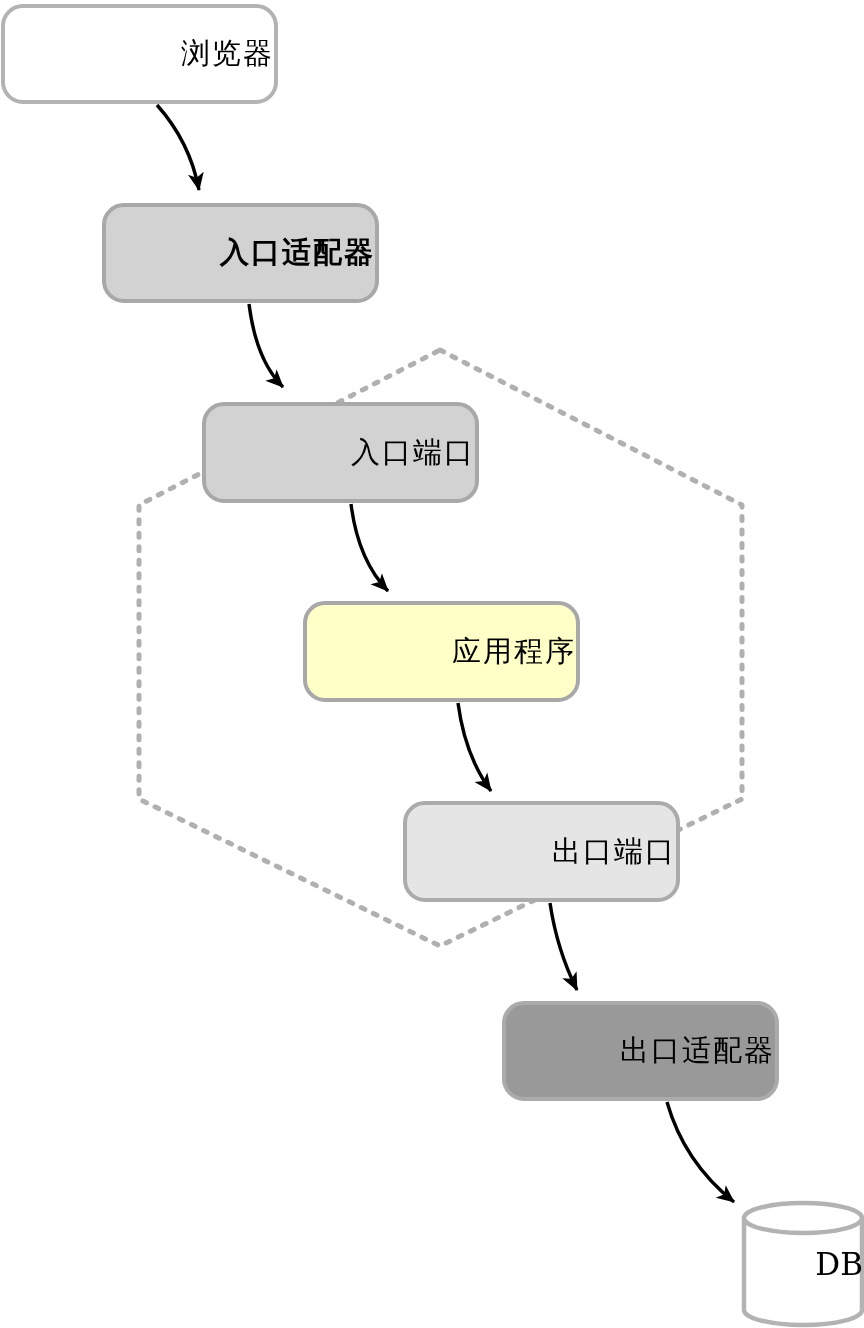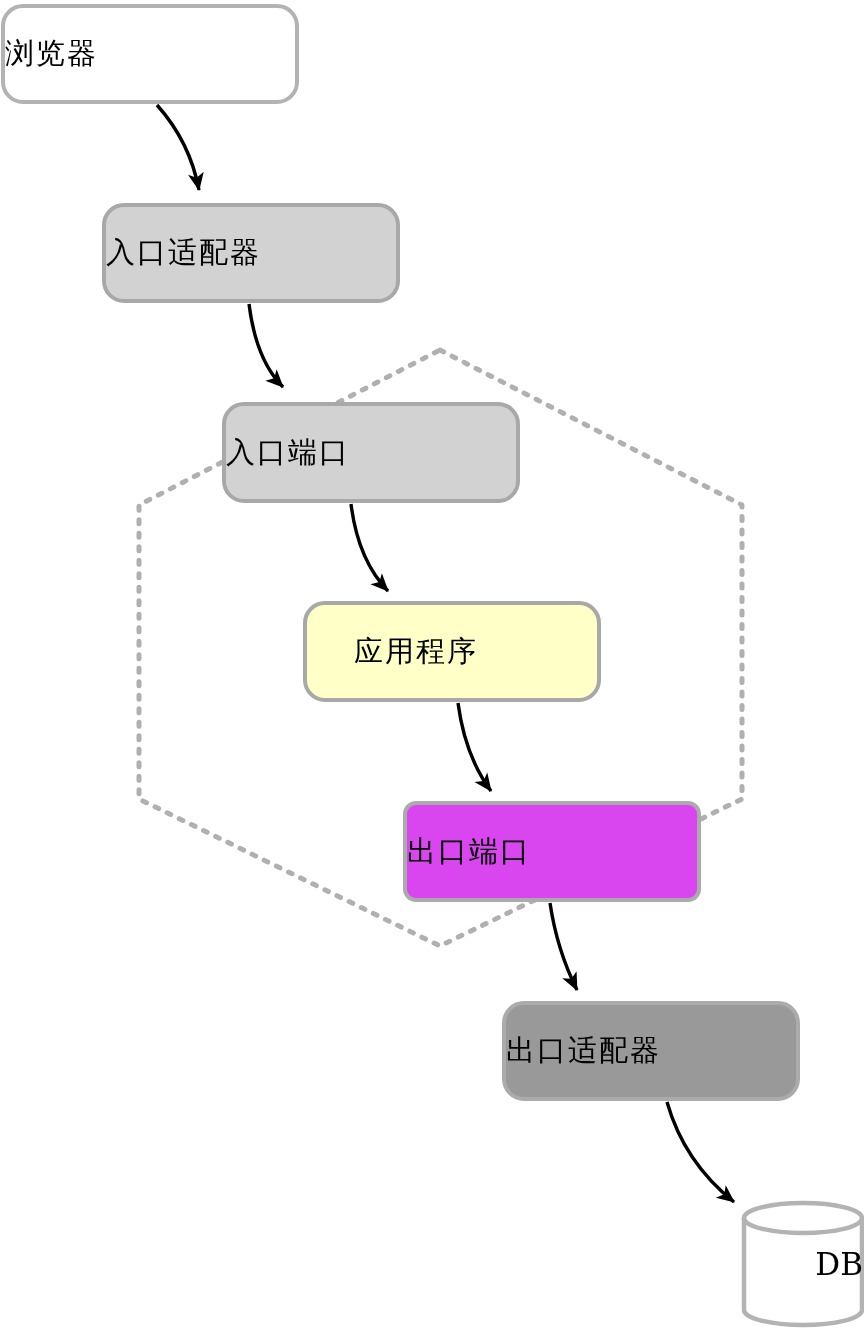--- a/index.html
+++ b/index.html
@@ -19,28 +19,28 @@
     position: absolute;
     left: 0;
     top: 0;
     width: 864px;
     height: 1328px;
   }
   svg.layer { z-index: 1; }
   .nodes-layer { z-index: 2; pointer-events: none; }
   .node {
     position: absolute;
-    width: 298px;
+    width: 277px;
     height: 100px;
     border: 4px solid #8b5cf6;
     border-radius: 22px;
     box-sizing: border-box;
     display: flex;
     align-items: center;
-    justify-content: flex-start;
+    justify-content: flex-end;
     background: #d2d2d2;
   }
   .node-label {
     font-size: 29px;
     color: #000000;
     letter-spacing: 2px;
     white-space: nowrap;
   }
   .db-label {
     position: absolute;
@@ -81,33 +81,33 @@
       <path d="M 550,903 Q 557,950 577,990" marker-end="url(#arrowhead)"></path>
       <path d="M 667,1102 Q 684,1162 734,1202" marker-end="url(#arrowhead)"></path>
     </g>
   </svg>
 
   <div class="layer nodes-layer">
     <div class="node" style="left: 1px; top: 4px; background-color: rgb(255, 255, 255); border-color: rgb(179, 179, 179);">
       <span class="node-label">浏览器</span>
     </div>
 
-    <div class="node" style="left: 102px; top: 203px; background-color: rgb(210, 210, 210); border-color: rgb(168, 168, 168);">
+    <div class="node" style="left: 102px; top: 203px; background-color: rgb(210, 210, 210); border-color: rgb(168, 168, 168); font-weight: bold;">
       <span class="node-label">入口适配器</span>
     </div>
 
-    <div class="node" style="left: 202px; top: 402px; height: 101px; background-color: rgb(210, 210, 210); border-color: rgb(168, 168, 168); margin-left: 20px;">
+    <div class="node" style="left: 202px; top: 402px; height: 101px; background-color: rgb(210, 210, 210); border-color: rgb(168, 168, 168);">
       <span class="node-label">入口端口</span>
     </div>
 
     <div class="node" style="left: 303px; top: 601px; height: 101px; background-color: rgb(255, 255, 200); border-color: rgb(168, 168, 168); padding-left: 47px;">
       <span class="node-label">应用程序</span>
     </div>
 
-    <div class="node" style="left: 403px; top: 801px; height: 101px; background-color: #d946ef; border-color: rgb(171, 171, 171); border-radius: 13px;">
+    <div class="node" style="left: 403px; top: 801px; height: 101px; background-color: #e5e5e5; border-color: rgb(171, 171, 171);">
       <span class="node-label">出口端口</span>
     </div>
 
     <div class="node" style="left: 502px; top: 1001px; background-color: rgb(153, 153, 153); border-color: rgb(171, 171, 171);">
       <span class="node-label">出口适配器</span>
     </div>
   </div>
 
   <div class="db-label">DB</div>
 </div>

